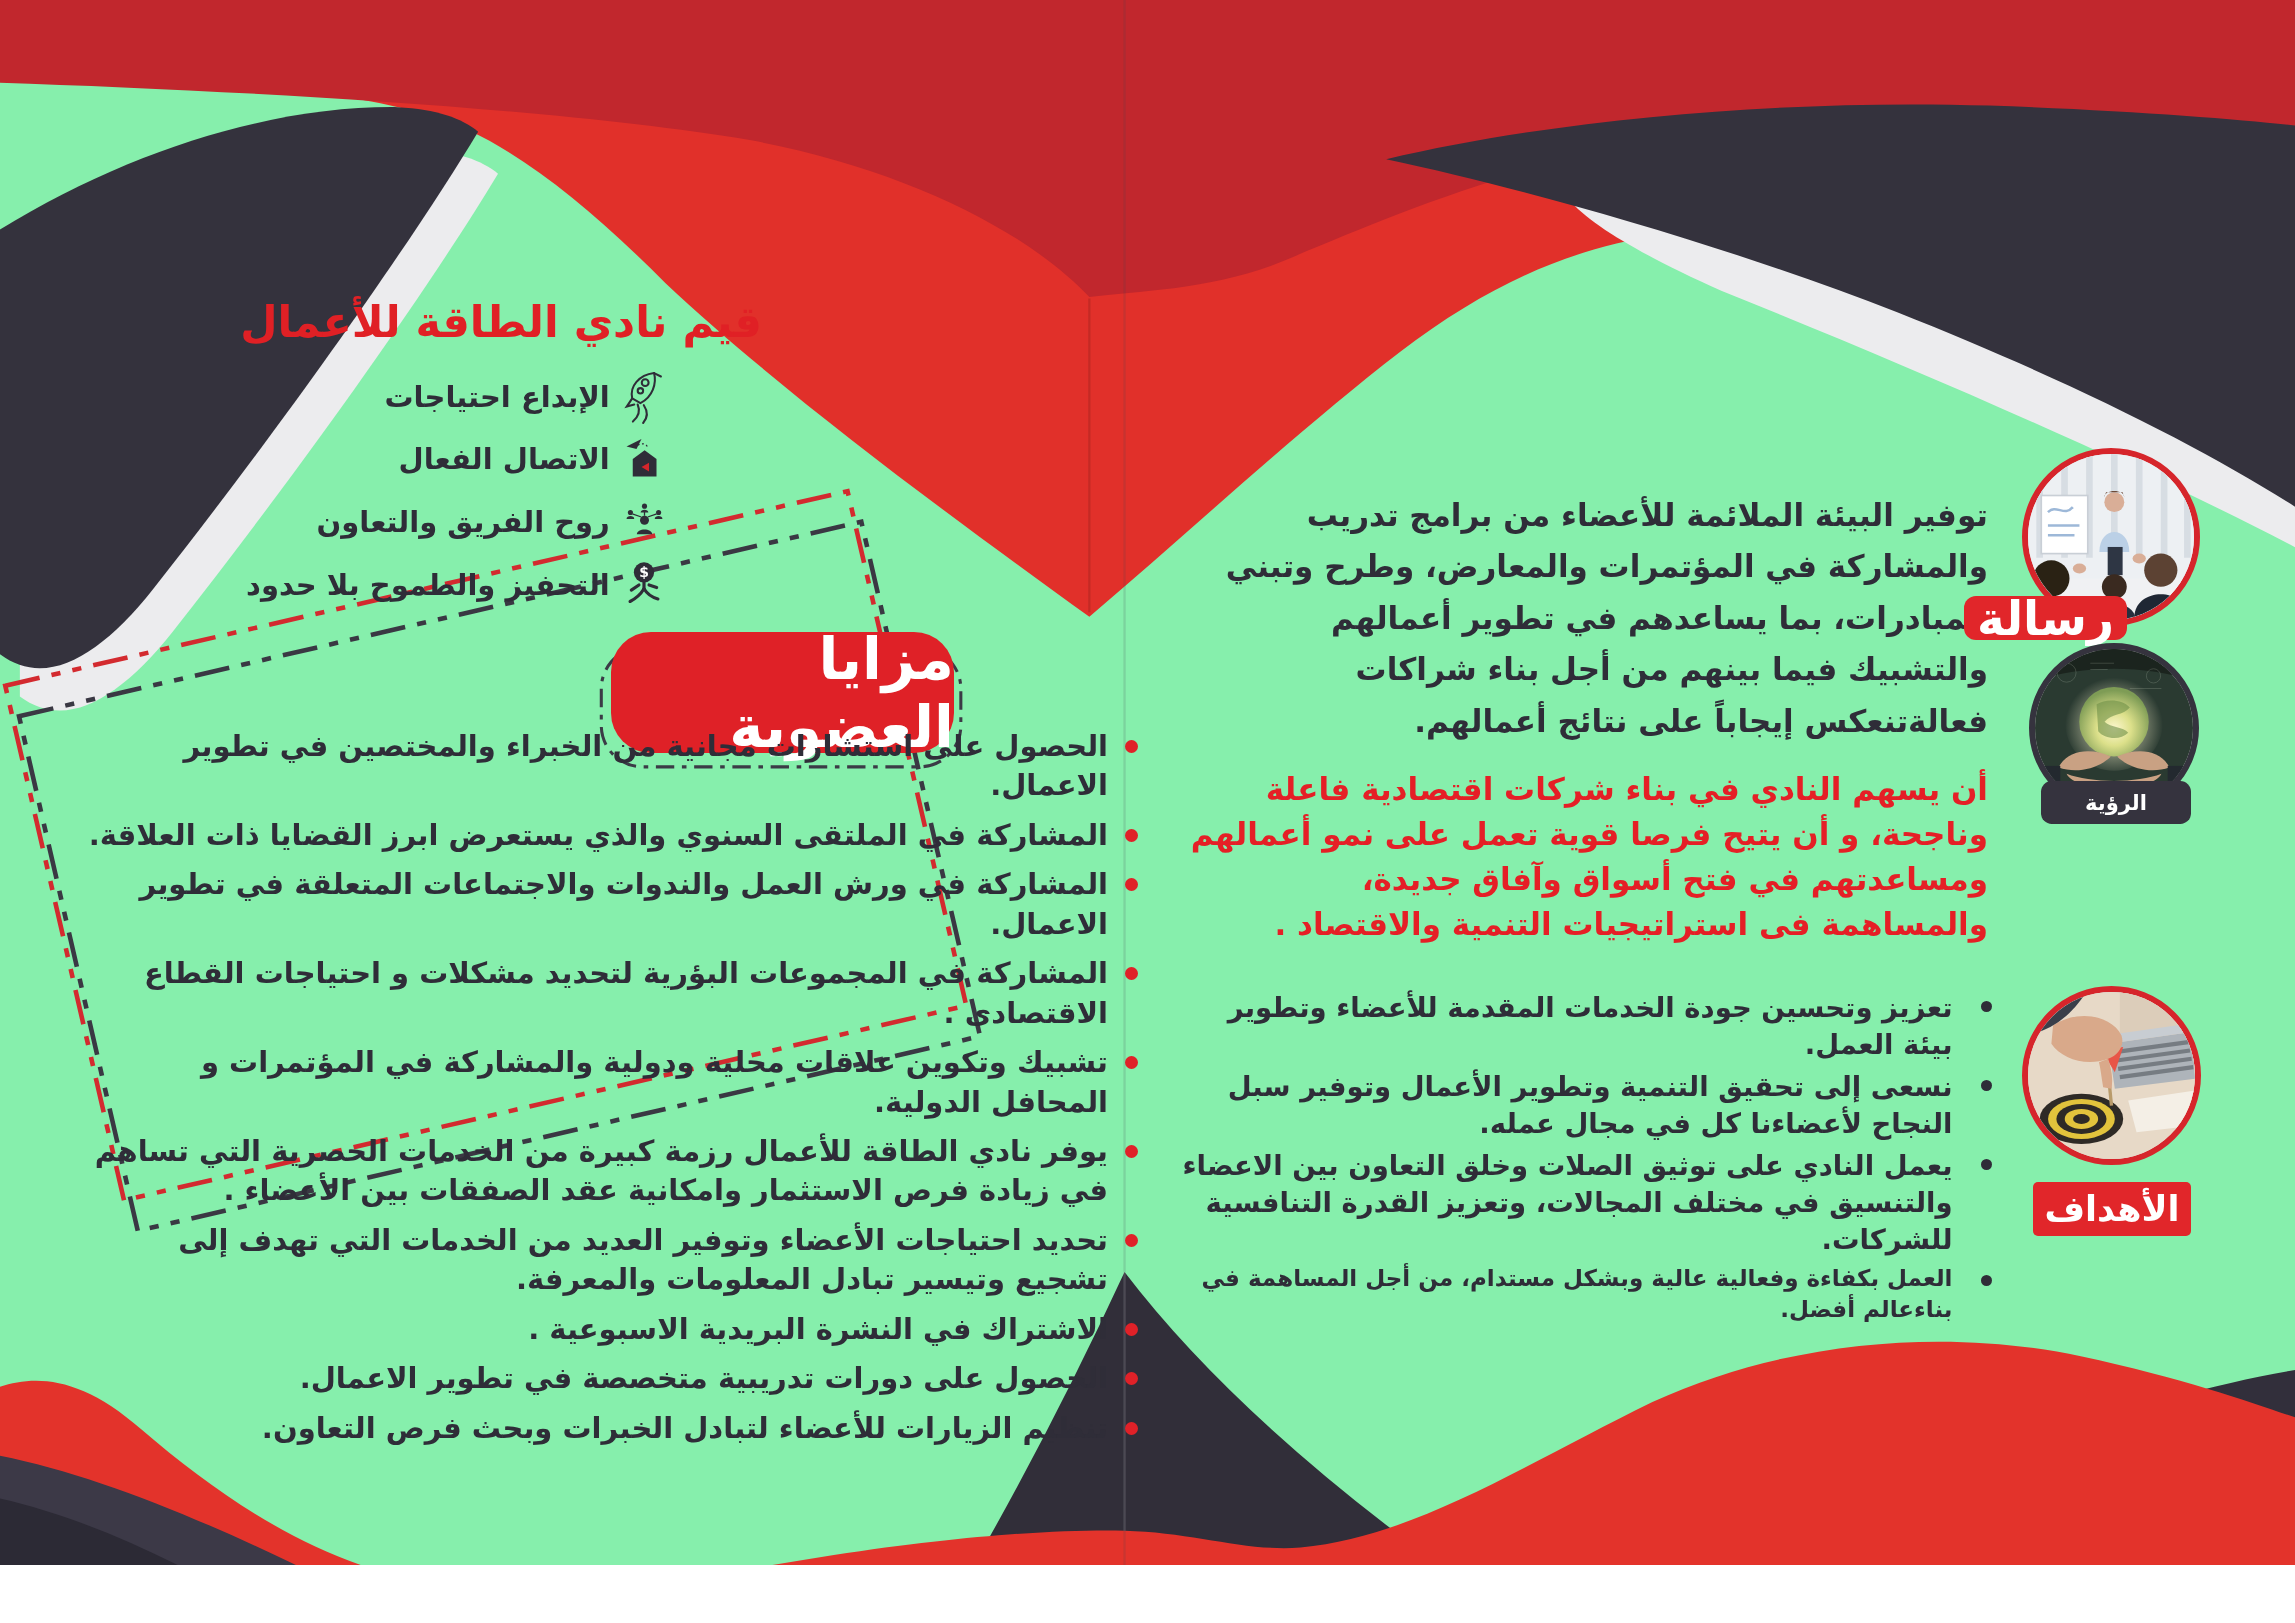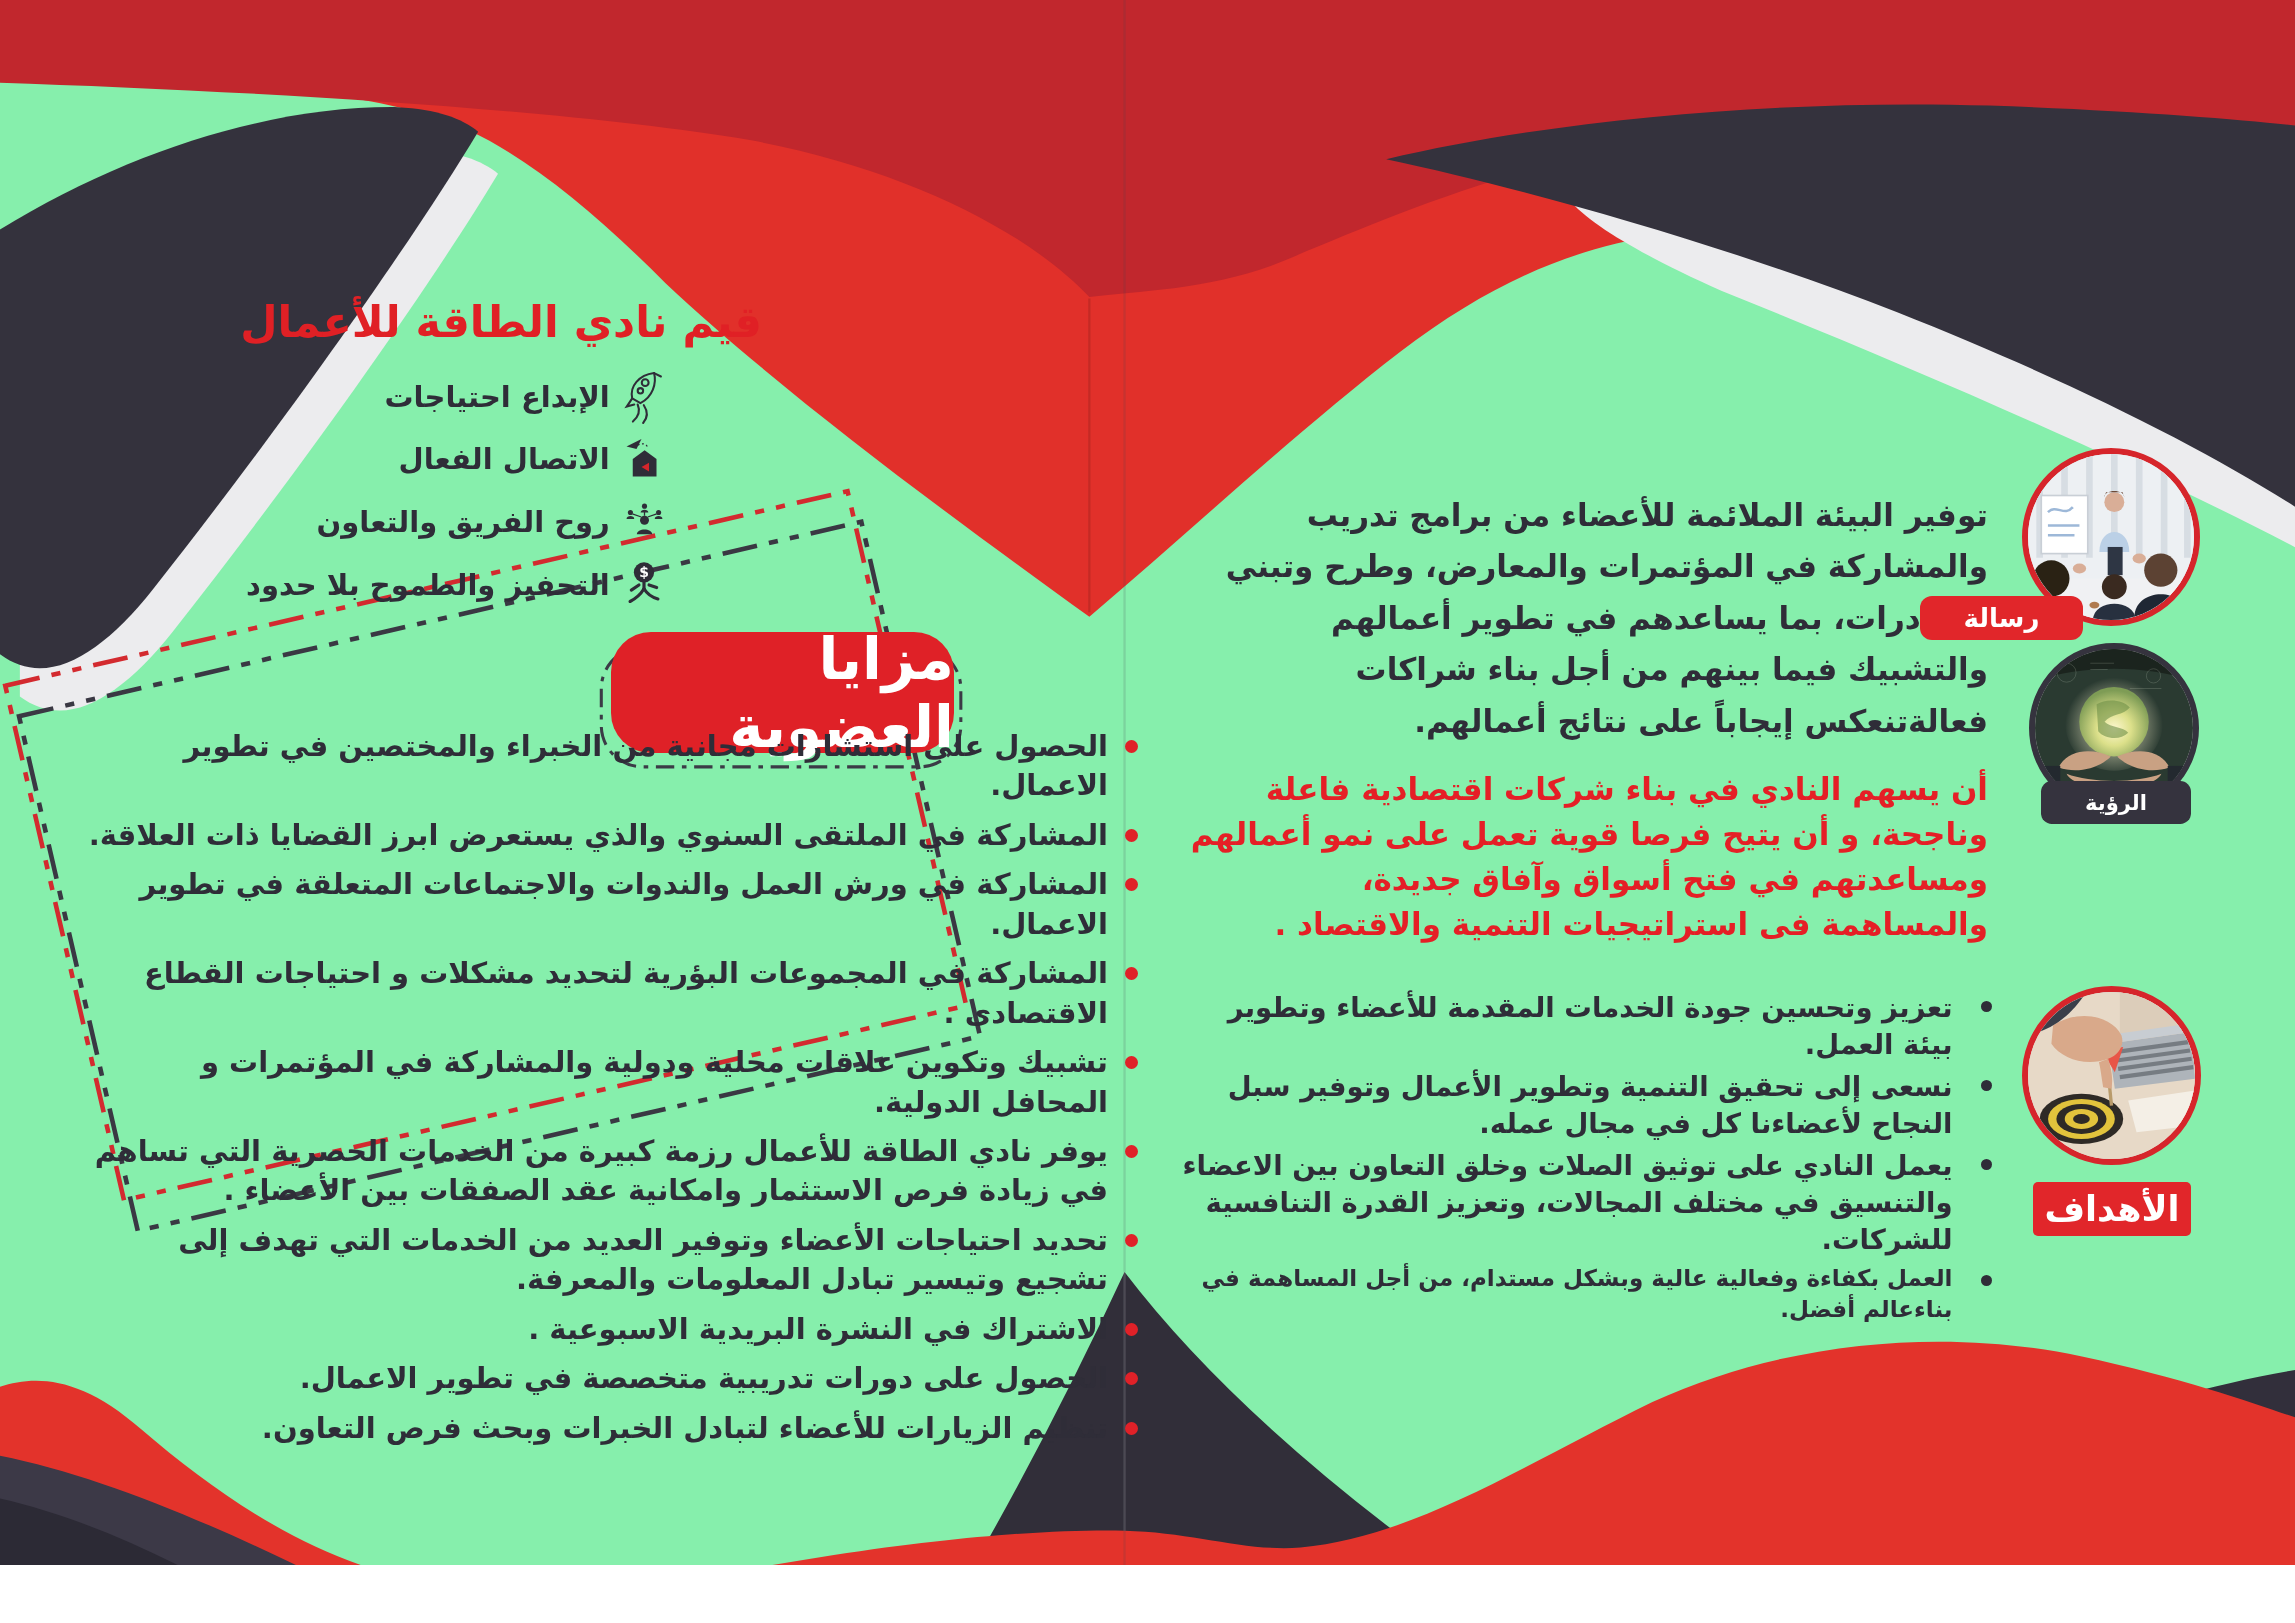--- a/index.html
+++ b/index.html
@@ -47,21 +47,21 @@
 
   .photo{position:absolute;border-radius:50%;overflow:hidden;box-sizing:border-box;background:#ddd;}
   .photo svg{display:block;width:100%;height:100%;}
   .ring-red{border:6.9px solid #D6252B;}
   .ring-dark{border:6.9px solid #35333E;}
 
   .badge{
     position:absolute;display:flex;align-items:center;justify-content:center;
     color:#ffffff;font-weight:bold;
   }
-  .badge-mission{left:1920px;top:596px;width:163px;height:44px;background:#E1262A;border-radius:12px;font-size:26px;}
+  .badge-mission{left:1964px;top:596px;width:163px;height:44px;background:#E1262A;border-radius:12px;font-size:47px;}
   .badge-vision{left:2041px;top:781px;width:150px;height:43px;background:#35333E;border-radius:10.7px;font-size:21px;}
   .badge-goals{left:2033px;top:1182px;width:158px;height:54px;background:#E1262A;border-radius:5px;font-size:35px;}
 </style>
 </head>
 <body>
 
 <div class="canvas">
 
   <svg class="bg" viewBox="0 0 3000 2122" preserveAspectRatio="none">
 

